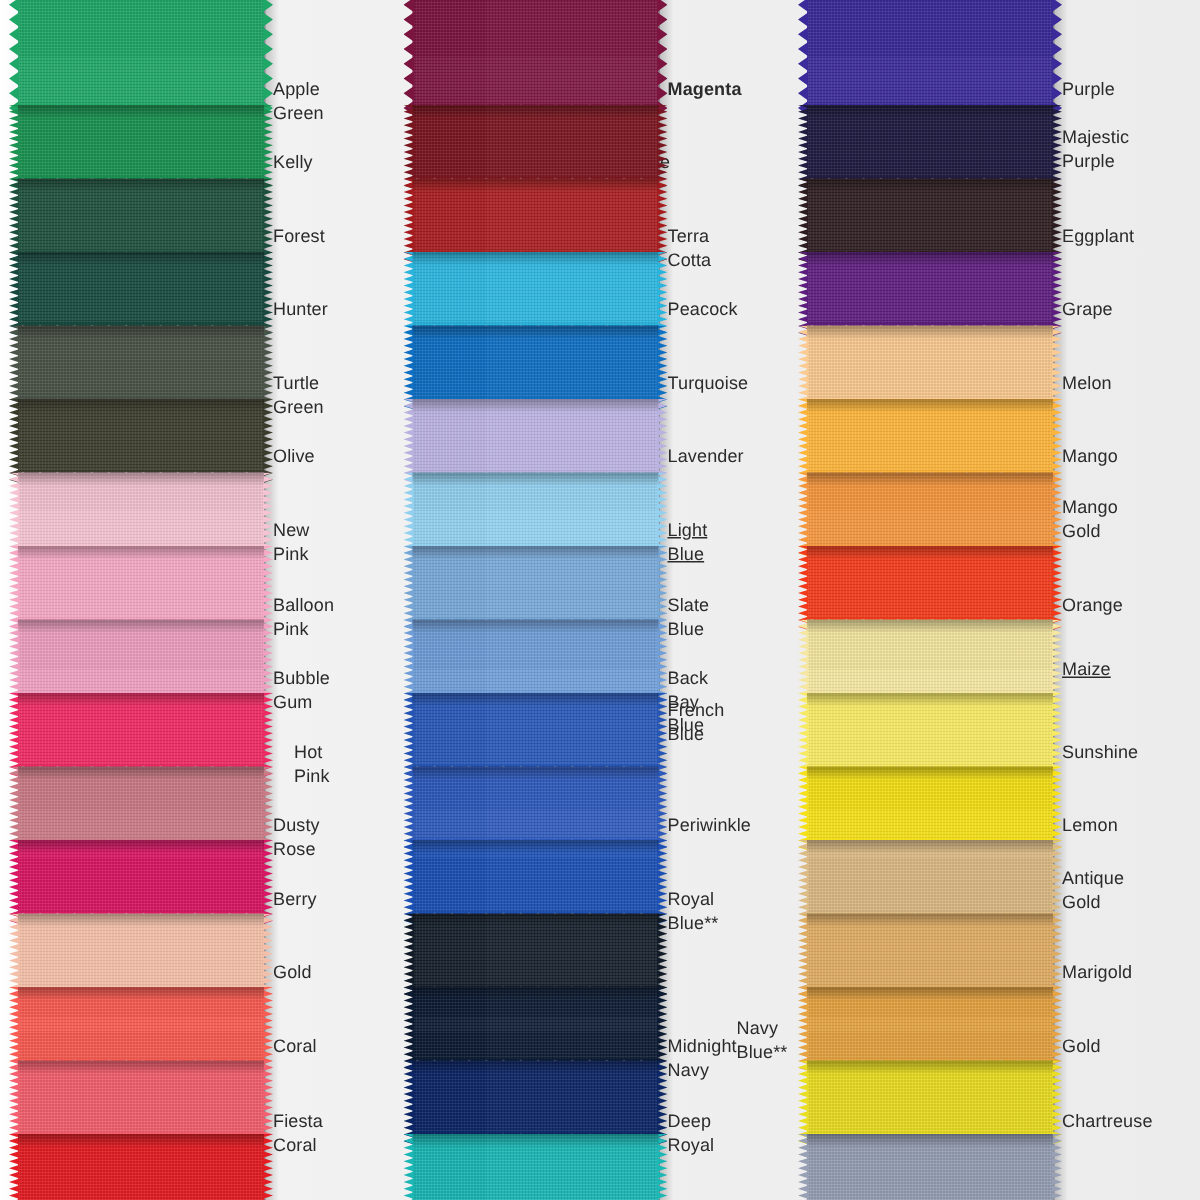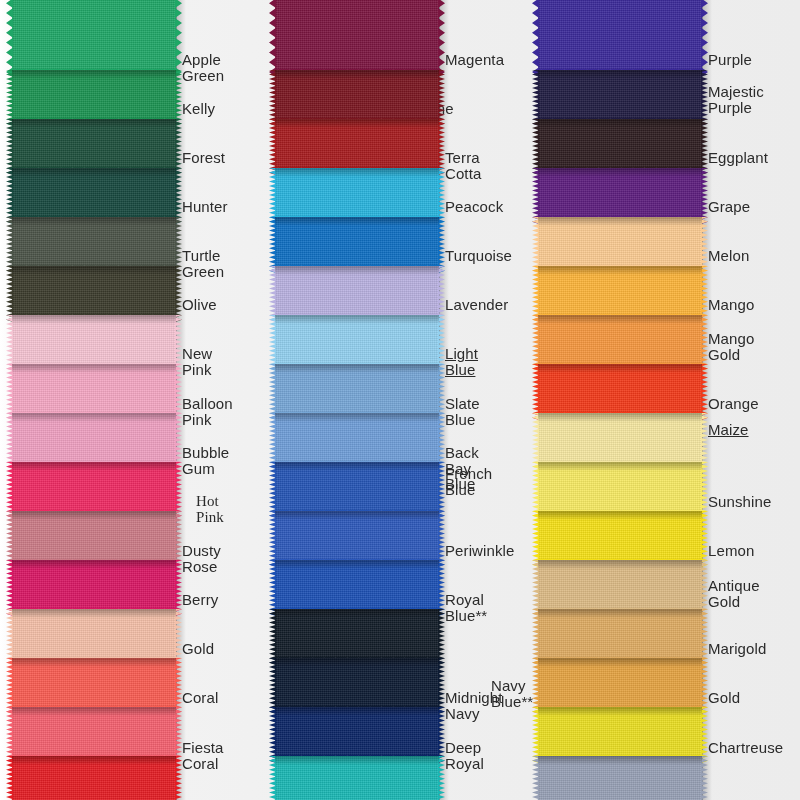--- a/index.html
+++ b/index.html
@@ -120,21 +120,21 @@
     pointer-events: none;
   }
   .labels {
     position: absolute;
     top: 0;
     height: 800px;
   }
   .label {
     position: absolute;
     font-family: "Liberation Sans", sans-serif;
-    font-size: 15px;
+    font-size: 12px;
     line-height: 15.5px;
     color: #2b2b2b;
     letter-spacing: 0.1px;
     white-space: pre-line;
     font-weight: 400;
   }
 </style>
 </head>
 <body>
 
@@ -257,21 +257,21 @@
       <div class="labels" style="left: 0px;">
         <div class="label" style="left: 182px; top: 52px; color: rgb(43, 43, 43);">Apple Green</div>
         <div class="label" style="left: 182px; top: 101px; color: rgb(43, 43, 43);">Kelly</div>
         <div class="label" style="left: 182px; top: 150px; color: rgb(43, 43, 43);">Forest</div>
         <div class="label" style="left: 182px; top: 199px; color: rgb(43, 43, 43);">Hunter</div>
         <div class="label" style="left: 182px; top: 248px; color: rgb(43, 43, 43);">Turtle Green</div>
         <div class="label" style="left: 182px; top: 297px; color: rgb(43, 43, 43);">Olive</div>
         <div class="label" style="left: 182px; top: 346px; color: rgb(43, 43, 43);">New Pink</div>
         <div class="label" style="left: 182px; top: 396px; color: rgb(43, 43, 43);">Balloon Pink</div>
         <div class="label" style="left: 182px; top: 445px; color: rgb(43, 43, 43);">Bubble Gum</div>
-        <div class="label" style="left: 196px; top: 494px; color: rgb(43, 43, 43); font-family: Liberation Serif, serif;">Hot Pink</div>
+        <div class="label" style="left: 196px; top: 494px; color: rgb(43, 43, 43);">Hot Pink</div>
         <div class="label" style="left: 182px; top: 543px; color: rgb(43, 43, 43);">Dusty Rose</div>
         <div class="label" style="left: 182px; top: 592px; color: rgb(43, 43, 43);">Berry</div>
         <div class="label" style="left: 182px; top: 641px; color: rgb(43, 43, 43);">Gold</div>
         <div class="label" style="left: 182px; top: 690px; color: rgb(43, 43, 43);">Coral</div>
         <div class="label" style="left: 182px; top: 740px; color: rgb(43, 43, 43);">Fiesta Coral</div>
       </div>
     </div>
     <div class="column" style="left: 0px; width: 800px;">
       <div class="stack-shadow" style="left: 439px;"></div>
       <div class="stack" style="left: 275px; width: 164px;">
@@ -381,21 +381,21 @@
         </div>
         <div class="swatch" title="" style="--c: #1ab7b4; top: 756px; height: 50px; z-index: 16;">
           <div class="side l"></div>
           <div class="side r"></div>
           <div class="cloth"></div>
           <div class="topshade"></div>
         </div>
       </div>
       <div class="col-rule" style="left: 439px;"></div>
       <div class="labels" style="left: 0px;">
-        <div class="label" style="left: 445px; top: 52px; color: rgb(43, 43, 43);">Magenta</div>
+        <div class="label" style="left: 445px; top: 52px; color: rgb(43, 43, 43); font-weight: bold;">Magenta</div>
         <div class="label" style="left: 419px; top: 101px; color: rgb(43, 43, 43);">Wine</div>
         <div class="label" style="left: 445px; top: 150px; color: rgb(43, 43, 43);">Terra Cotta</div>
         <div class="label" style="left: 445px; top: 199px; color: rgb(43, 43, 43);">Peacock</div>
         <div class="label" style="left: 445px; top: 248px; color: rgb(43, 43, 43);">Turquoise</div>
         <div class="label" style="left: 445px; top: 297px; color: rgb(43, 43, 43);">Lavender</div>
         <div class="label" style="left: 445px; top: 346px; color: rgb(43, 43, 43); text-decoration: underline;">Light Blue</div>
         <div class="label" style="left: 445px; top: 396px; color: rgb(43, 43, 43);">Slate Blue</div>
         <div class="label" style="left: 445px; top: 445px; color: rgb(43, 43, 43);">Back Bay Blue</div>
         <div class="label" style="left: 445px; top: 466px; color: rgb(43, 43, 43);">French Blue</div>
         <div class="label" style="left: 445px; top: 543px; color: rgb(43, 43, 43);">Periwinkle</div>
@@ -524,21 +524,21 @@
         <div class="label" style="left: 708px; top: 52px; color: rgb(43, 43, 43);">Purple</div>
         <div class="label" style="left: 708px; top: 84px; color: rgb(43, 43, 43);">Majestic
 Purple</div>
         <div class="label" style="left: 708px; top: 150px; color: rgb(43, 43, 43);">Eggplant</div>
         <div class="label" style="left: 708px; top: 199px; color: rgb(43, 43, 43);">Grape</div>
         <div class="label" style="left: 708px; top: 248px; color: rgb(43, 43, 43);">Melon</div>
         <div class="label" style="left: 708px; top: 297px; color: rgb(43, 43, 43);">Mango</div>
         <div class="label" style="left: 708px; top: 331px; color: rgb(43, 43, 43);">Mango
 Gold</div>
         <div class="label" style="left: 708px; top: 396px; color: rgb(43, 43, 43);">Orange</div>
-        <div class="label" style="left: 708px; top: 422px; color: rgb(43, 43, 43); text-decoration: underline;">Maize</div>
+        <div class="label" style="left: 708px; top: 439px; color: rgb(43, 43, 43); text-decoration: underline;">Maize</div>
         <div class="label" style="left: 708px; top: 494px; color: rgb(43, 43, 43);">Sunshine</div>
         <div class="label" style="left: 708px; top: 543px; color: rgb(43, 43, 43);">Lemon</div>
         <div class="label" style="left: 708px; top: 578px; color: rgb(43, 43, 43);">Antique
 Gold</div>
         <div class="label" style="left: 708px; top: 641px; color: rgb(43, 43, 43);">Marigold</div>
         <div class="label" style="left: 708px; top: 690px; color: rgb(43, 43, 43);">Gold</div>
         <div class="label" style="left: 708px; top: 740px; color: rgb(43, 43, 43);">Chartreuse</div>
       </div>
     </div>
   </div>

